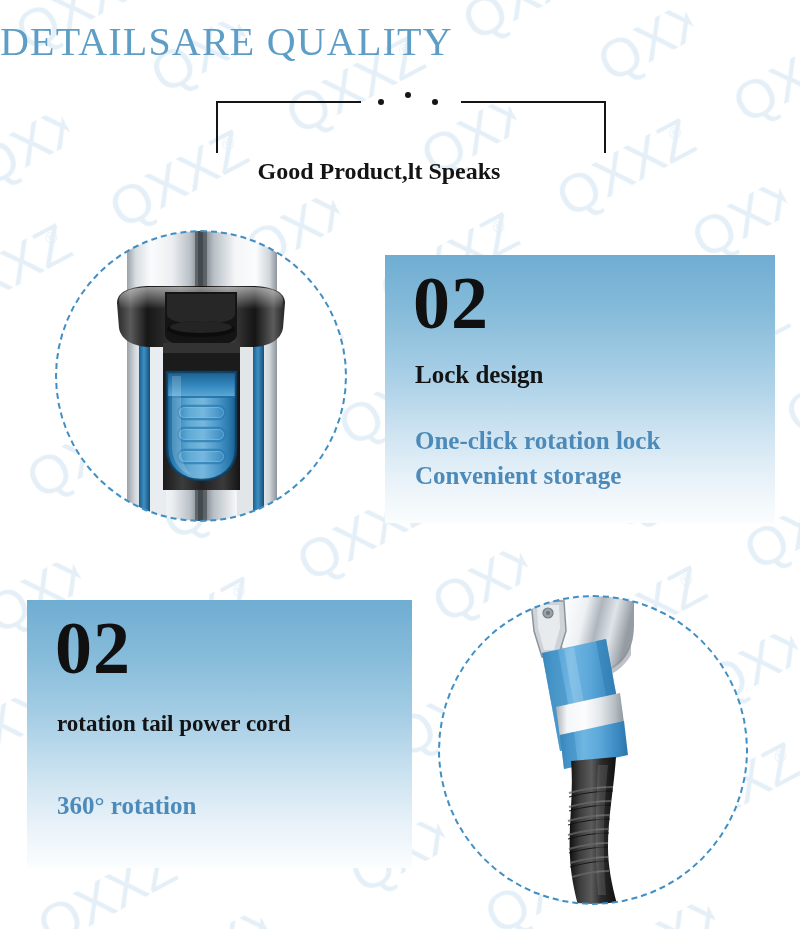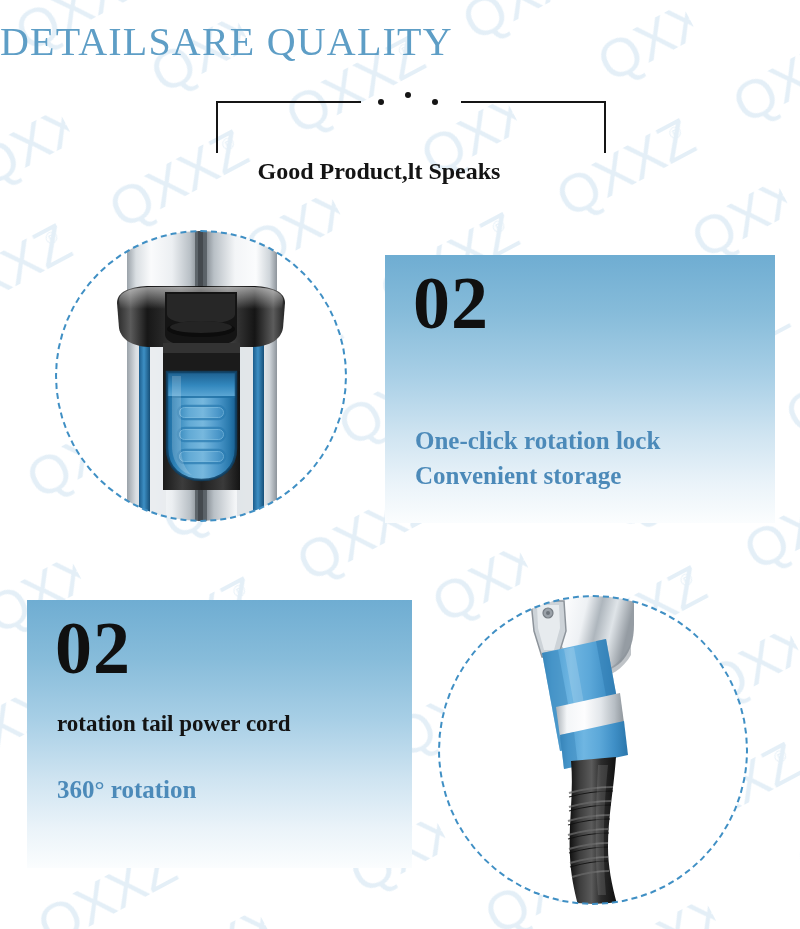--- a/index.html
+++ b/index.html
@@ -177,21 +177,21 @@
     position: absolute;
     left: 30px;
     top: 168px;
     font-size: 25px;
     line-height: 35px;
     font-weight: 700;
     color: #4c8ab9;
     font-family: "Liberation Serif", "DejaVu Serif", serif;
     white-space: nowrap;
   }
-  #card-02 .card-desc { top: 172px; }
+  #card-02 .card-desc { top: 188px; }
   .card-desc .desc-line { display: block; }
 
   
   .photo-circle {
     position: absolute;
     border-radius: 50%;
   }
   .dash-ring {
     position: absolute;
     inset: 0;
@@ -388,20 +388,21 @@
             <path d="M117 146 L126 146 L126 216 C126 230, 130 240, 137 245
                      C126 243, 117 232, 117 216 Z" fill="#ffffff" opacity="0.18"></path>
           </g>
         </svg>
       </div>
       <div class="dash-ring"></div>
     </div>
 
     <div class="info-card" id="card-01">
       <div class="card-number">02</div>
+      <div class="card-heading">Lock design</div>
       <div class="card-desc">
         <span class="desc-line">One-click rotation lock</span>
         <span class="desc-line">Convenient storage</span>
       </div>
     </div>
   </div>
 
   <div class="feature-row" id="feature-row-2">
 
     <div class="info-card" id="card-02">

